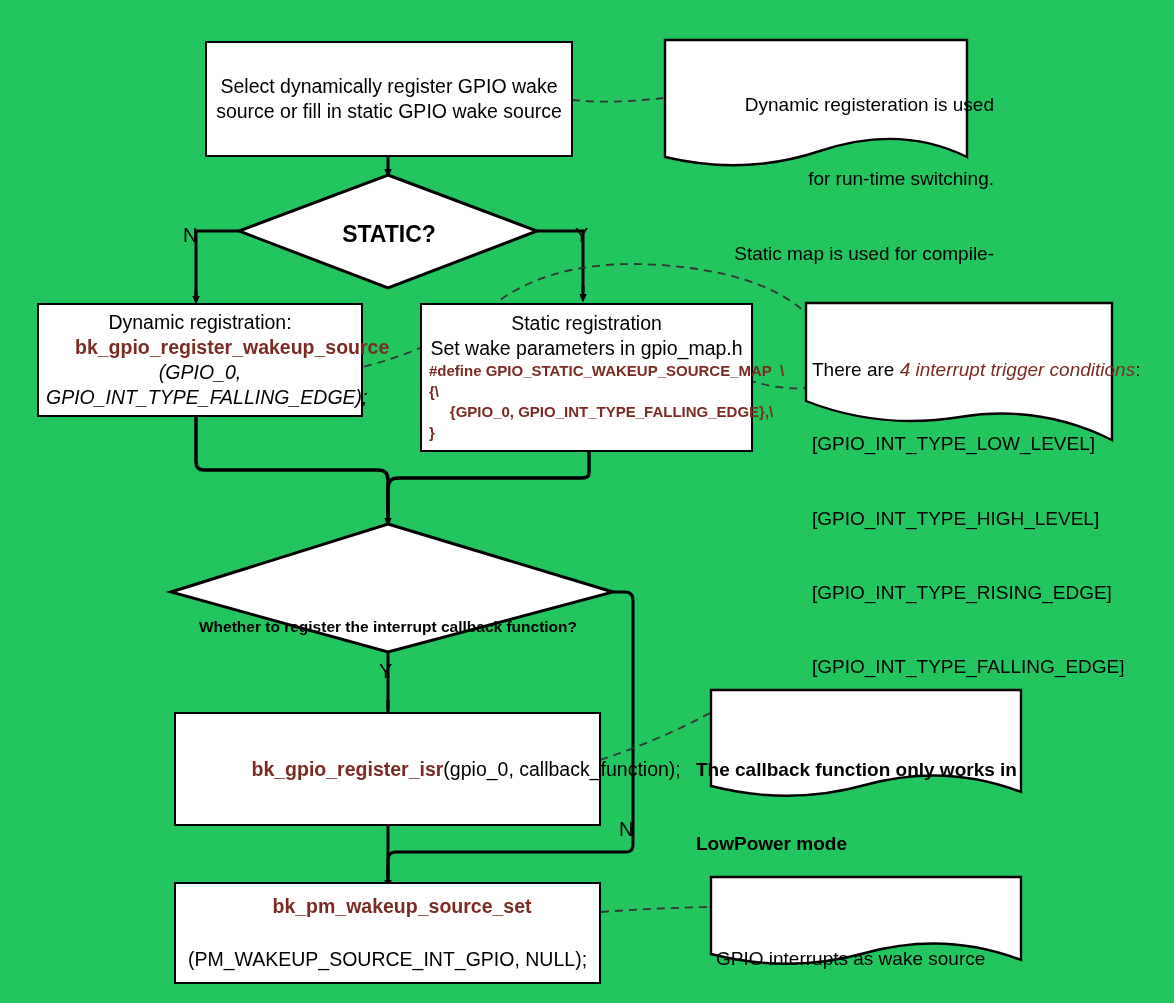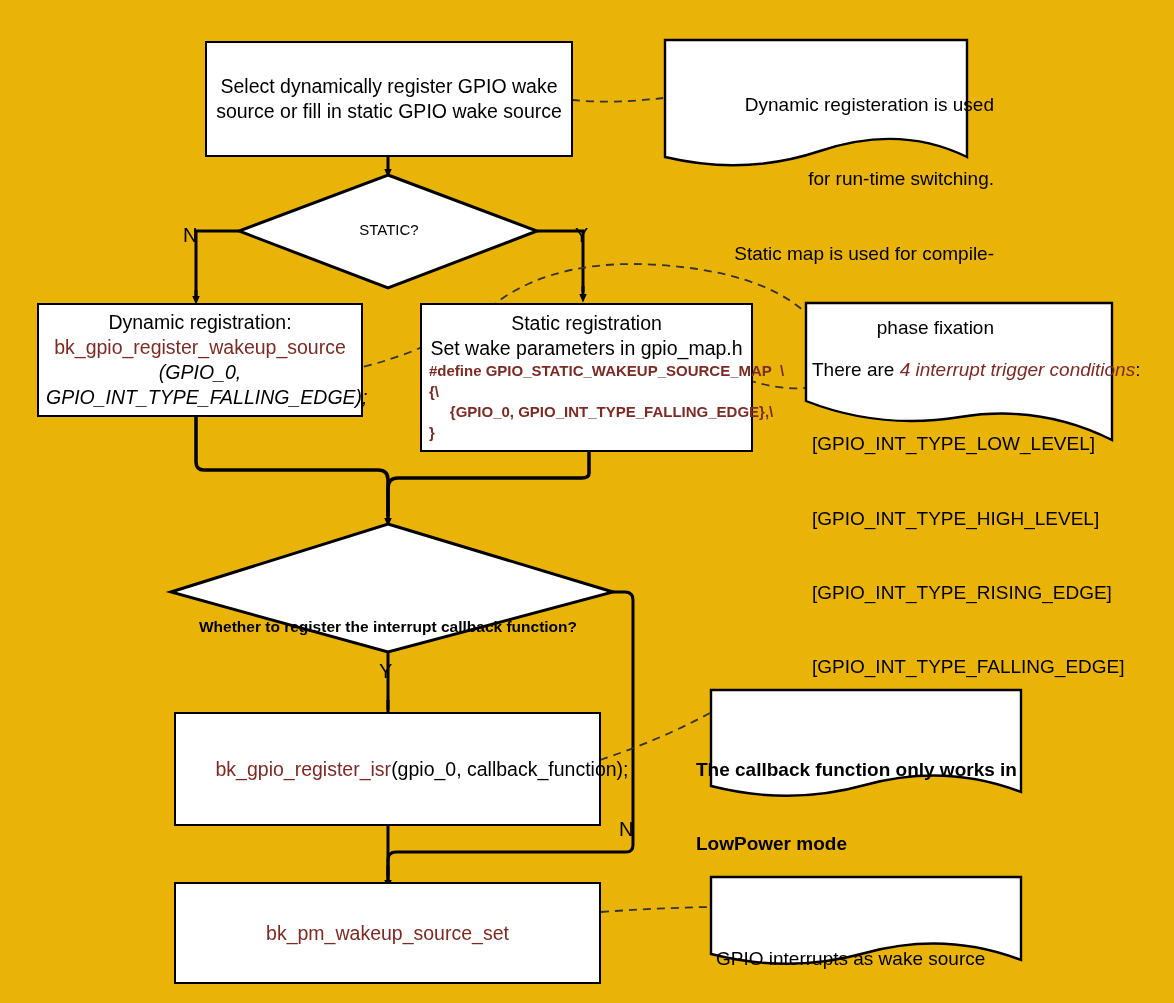--- a/index.html
+++ b/index.html
@@ -7,21 +7,21 @@
     padding: 0;
     background: #ffffff;
   }
   body {
     font-family: "Liberation Sans", sans-serif;
   }
   #canvas {
     position: relative;
     width: 1174px;
     height: 1003px;
-    background: #eab308;
+    background: #22c55e;
     overflow: hidden;
   }
   .svg-layer {
     position: absolute;
     left: 0;
     top: 0;
     width: 1174px;
     height: 1003px;
   }
   .node {
@@ -42,21 +42,22 @@
     line-height: 1.28;
     white-space: pre;
     padding: 0 7px;
     text-align: center;
   }
   .txt-center {
     text-align: center;
   }
   .red {
     color: #7b2b24;
-    font-weight: normal;
+    font-weight: bold;
+    padding-left: 36px;
   }
   .red-plain {
     color: #7b2b24;
   }
   .ital {
     font-style: italic;
   }
   .code-red {
     color: #7b2b24;
     font-weight: bold;
@@ -67,24 +68,25 @@
   }
   .note-text {
     position: absolute;
     font-size: 19px;
     color: #000000;
     line-height: 1.30;
     white-space: pre;
   }
   .diamond-label {
     position: absolute;
-    font-size: 15px;
+    font-size: 23px;
     color: #000000;
     text-align: center;
     white-space: nowrap;
+    font-weight: bold;
   }
   .branch-label {
     position: absolute;
     font-size: 20px;
     color: #000000;
     white-space: nowrap;
   }
   .bold-small {
     font-weight: bold;
     font-size: 15.5px;
@@ -169,39 +171,39 @@
   </div>
 
   <div class="node proc" style="left:174px; top:712px; width:427px; height:114px;">
     <div class="proc-line">
       <span class="red">bk_gpio_register_isr</span><span>(gpio_0, callback_function);</span>
     </div>
   </div>
 
   <div class="node proc" style="left:174px; top:882px; width:427px; height:102px;gap:28px;">
     <div class="proc-line red">bk_pm_wakeup_source_set</div>
+    <div class="proc-line">(PM_WAKEUP_SOURCE_INT_GPIO, NULL);</div>
   </div>
 
   <div class="diamond-label" style="left:289px; top:221px; width:200px;">STATIC?</div>
 
   <div class="diamond-label bold-small" style="left:188px; top:582px; width:400px;">Whether to register the interrupt callback function?</div>
 
   <div class="branch-label" style="left:183px; top:224px;">N</div>
 
   <div class="branch-label" style="left:575px; top:224px;">Y</div>
 
   <div class="branch-label" style="left:379px; top:660px;">Y</div>
 
   <div class="branch-label" style="left:619px; top:818px;">N</div>
 
   <div class="note-text" style="left:698px; top:44px; width:296px; text-align:right;">
     <div>Dynamic registeration is used</div>
     <div>for run-time switching.</div>
     <div>Static map is used for compile-</div>
-    <div>phase fixation</div>
   </div>
 
   <div class="note-text" style="left:812px; top:309px; width:300px;">
     <div><span>There are </span><span class="red-plain ital">4 interrupt trigger conditions</span><span>:</span></div>
     <div>[GPIO_INT_TYPE_LOW_LEVEL]</div>
     <div>[GPIO_INT_TYPE_HIGH_LEVEL]</div>
     <div>[GPIO_INT_TYPE_RISING_EDGE]</div>
     <div>[GPIO_INT_TYPE_FALLING_EDGE]</div>
   </div>
 

